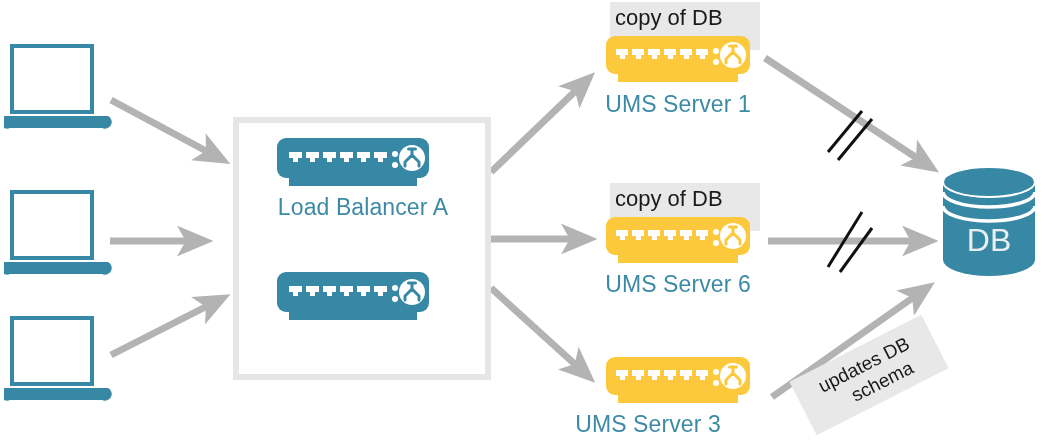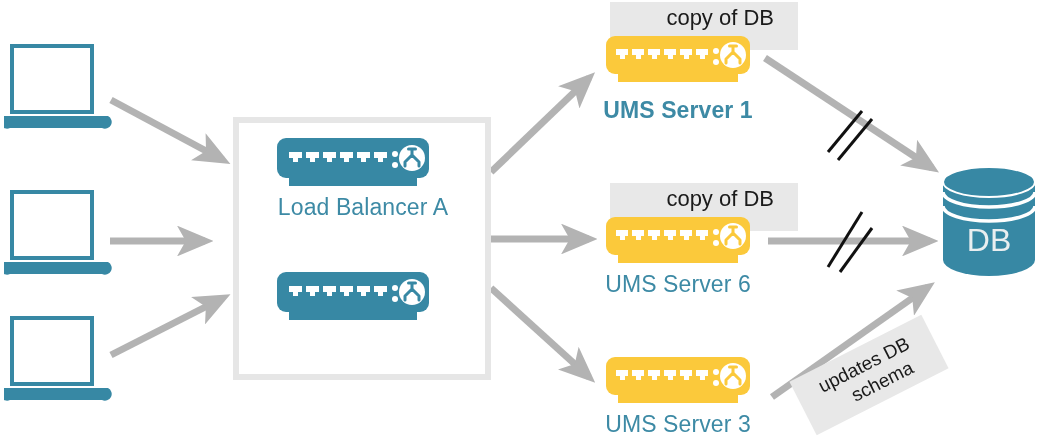--- a/index.html
+++ b/index.html
@@ -53,23 +53,23 @@
     letter-spacing: 0.1px;
   }
   
   .copy-chip {
     position: absolute;
     background: #e8e8e8;
     color: #1a1a1a;
     font-size: 22px;
     line-height: 32px;
     height: 48px;
-    padding: 0 24px;
+    padding: 0 5px;
     white-space: nowrap;
-    text-align: right;
+    text-align: left;
   }
   
   .server-icon {
     position: absolute;
   }
   
   #db-cylinder {
     position: absolute;
     left: 941px;
     top: 166px;
@@ -242,21 +242,21 @@
           <rect x="82" y="19" width="5" height="4"></rect>
         <rect x="94" y="13" width="12" height="6"></rect>
           <rect x="98" y="19" width="5" height="4"></rect>
       </g>
       <circle cx="114" cy="15" r="3" fill="#ffffff"></circle>
       <circle cx="114" cy="26" r="3" fill="#ffffff"></circle>
       <circle cx="131" cy="19" r="13" fill="#ffffff"></circle>
       <path d="M131,10 v6 M131,16 l-7,7 M131,16 l7,7 M124,23 v4 M138,23 v4 M127.5,10 h7" stroke="#fbc93b" stroke-width="3" fill="none" stroke-linecap="round"></path>
     </svg>
   </div>
-  <div class="device-label" style="left:583px; top:97px; width:190px;font-weight:bold;">UMS Server 1</div>
+  <div class="device-label" style="left:583px; top:91px; width:190px;">UMS Server 1</div>
 
   <div class="copy-chip" style="left:610px; top:183px; width:140px;">copy of DB</div>
   <div class="server-icon" style="left:602px; top:217px;">
     <svg viewBox="0 0 152 50" width="152" height="50" xmlns="http://www.w3.org/2000/svg">
       <rect x="4" y="0" width="144" height="38" rx="9" fill="#fbc93b"></rect>
       <rect x="16" y="38" width="120" height="8" fill="#fbc93b"></rect>
       <g fill="#ffffff">
         <rect x="14" y="13" width="12" height="6"></rect>
           <rect x="18" y="19" width="5" height="4"></rect>
         <rect x="30" y="13" width="12" height="6"></rect>
@@ -295,21 +295,21 @@
           <rect x="82" y="19" width="5" height="4"></rect>
         <rect x="94" y="13" width="12" height="6"></rect>
           <rect x="98" y="19" width="5" height="4"></rect>
       </g>
       <circle cx="114" cy="15" r="3" fill="#ffffff"></circle>
       <circle cx="114" cy="26" r="3" fill="#ffffff"></circle>
       <circle cx="131" cy="19" r="13" fill="#ffffff"></circle>
       <path d="M131,10 v6 M131,16 l-7,7 M131,16 l7,7 M124,23 v4 M138,23 v4 M127.5,10 h7" stroke="#fbc93b" stroke-width="3" fill="none" stroke-linecap="round"></path>
     </svg>
   </div>
-  <div class="device-label" style="left:583px; top:411px; width:190px;">UMS Server 3</div>
+  <div class="device-label" style="left:553px; top:411px; width:190px;">UMS Server 3</div>
 
   <div id="db-cylinder">
     <svg viewBox="0 0 96 113" width="96" height="113" xmlns="http://www.w3.org/2000/svg">
       <path d="M2,16 v78 a46,16 0 0 0 92,0 v-78 z" fill="#3788a4"></path>
       <ellipse cx="48" cy="16" rx="46" ry="15" fill="#3788a4"></ellipse>
       <path d="M2,26 a46,15 0 0 0 92,0" fill="none" stroke="#ffffff" stroke-width="3.5"></path>
       <path d="M2,40 a46,15 0 0 0 92,0" fill="none" stroke="#ffffff" stroke-width="3.5"></path>
       <ellipse cx="48" cy="16" rx="46" ry="15" fill="none" stroke="#ffffff" stroke-width="2"></ellipse>
     </svg>
   </div>

